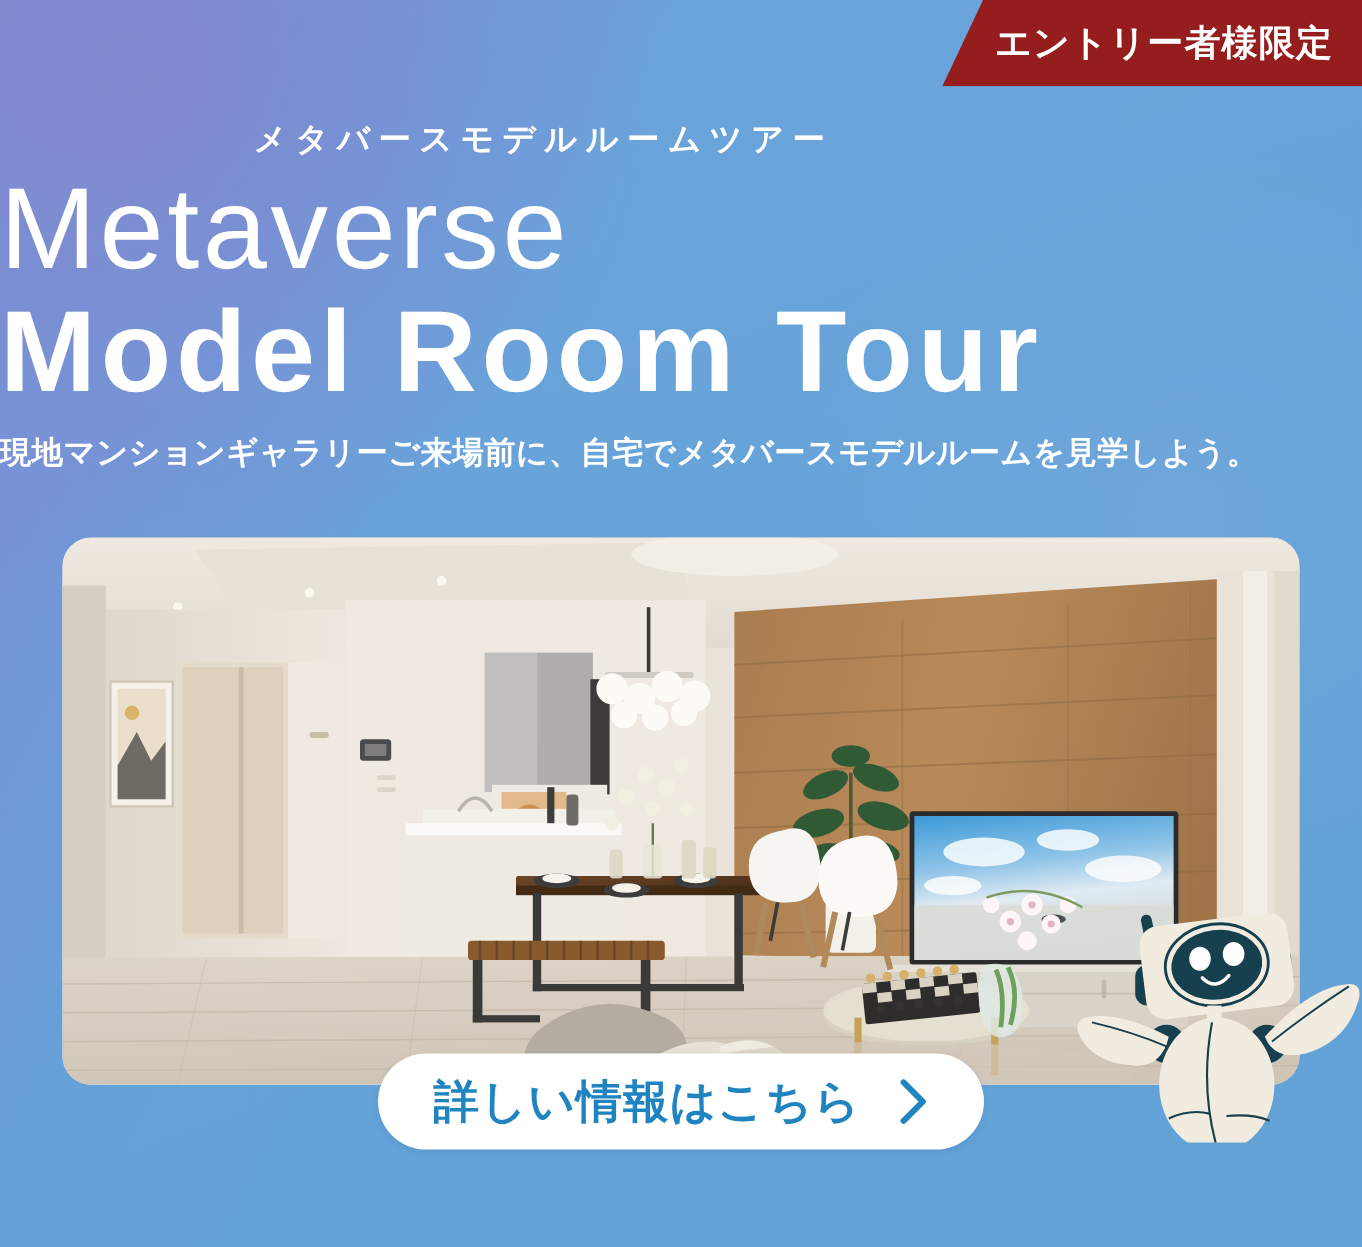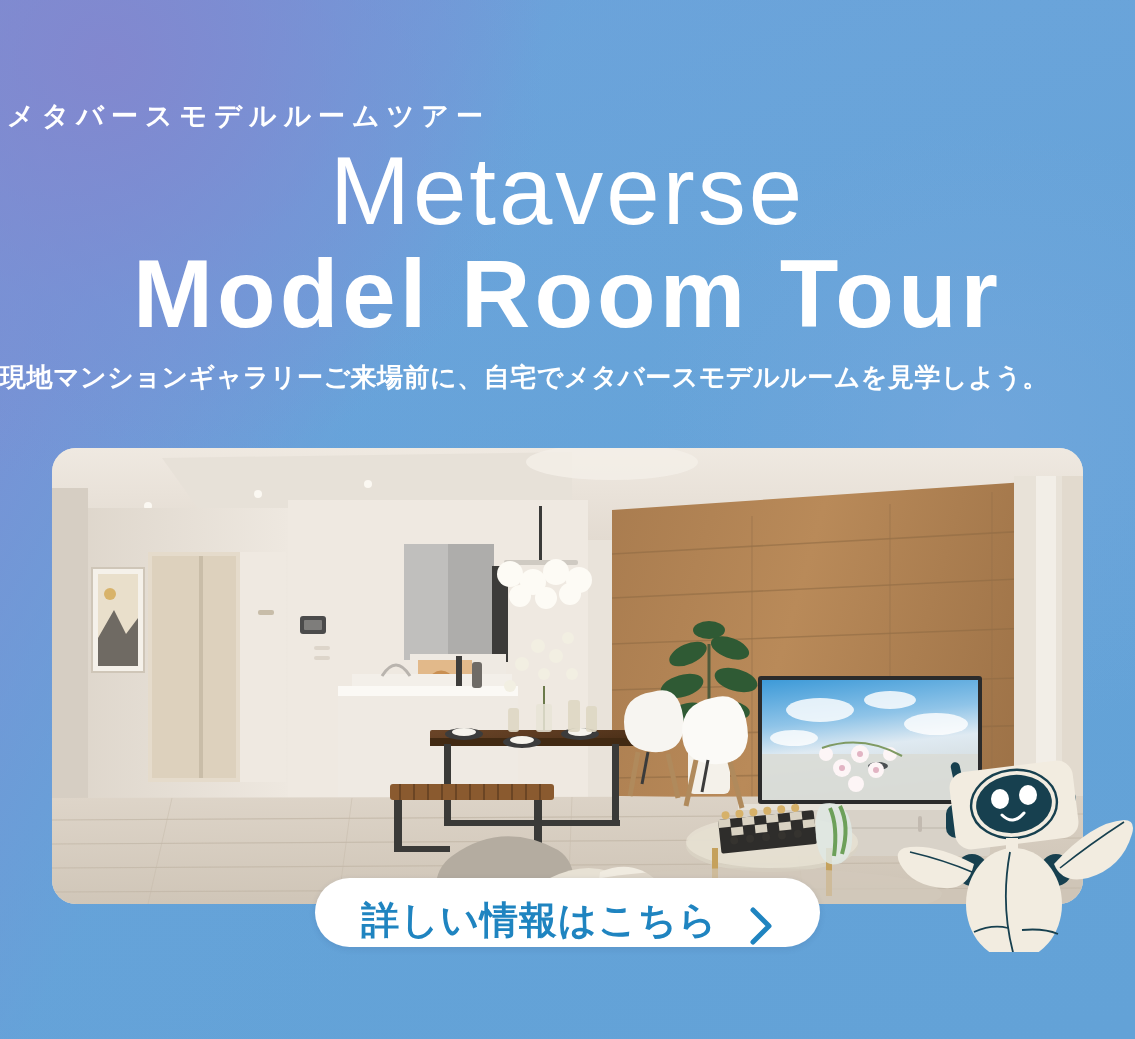--- a/index.html
+++ b/index.html
@@ -43,27 +43,27 @@
     background:#951d1d;
     color:#ffffff;
     font-size:30px;font-weight:700;letter-spacing:1px;
     clip-path:polygon(34px 0, 100% 0, 100% 100%, 0 100%);
     box-sizing:border-box;
   }
 
   
   .eyebrow{
     position:absolute;top:98px;left:0;width:899px;
-    text-align:left;color:#ffffff;
+    text-align:center;color:#ffffff;
     font-size:27px;font-weight:700;letter-spacing:7px;
     text-indent:7px;
   }
   .headline{
     position:absolute;top:140px;left:0;width:1135px;
-    text-align:center;color:#ffffff;
+    color:#ffffff;
     font-size:96px;font-weight:300;line-height:1.07;
     letter-spacing:3px;
   }
   .headline .l1{display:block;}
   .headline .l2{display:block;letter-spacing:4px;font-weight:bold;}
   .subtitle{
     position:absolute;top:360px;left:0;width:1135px;
     text-align:left;color:#ffffff;
     font-size:26px;font-weight:700;letter-spacing:0.5px;
   }
@@ -71,23 +71,23 @@
   
   .photo{
     position:absolute;left:52px;top:448px;width:1031px;height:456px;
     border-radius:24px;overflow:hidden;
     background:#e9e3da;
   }
   .photo svg{display:block;width:100%;height:100%;}
 
   
   .cta{
-    position:absolute;left:315px;top:878px;width:505px;height:69px;
+    position:absolute;left:315px;top:878px;width:505px;height:80px;
     background:#ffffff;border-radius:46px;border:none;
-    display:flex;align-items:flex-end;justify-content:center;gap:30px;
+    display:flex;align-items:center;justify-content:center;gap:30px;
     cursor:pointer;
     box-shadow:0 2px 6px rgba(30,60,110,0.12);
   }
   .cta-label{
     color:#1f84c0;font-size:38px;font-weight:700;letter-spacing:1px;
     font-family:"Liberation Sans","DejaVu Sans",sans-serif;
   }
   .cta-chevron{
     width:26px;height:40px;flex:0 0 auto;
   }
@@ -100,20 +100,23 @@
   .robot svg{display:block;width:100%;height:100%;}
 </style>
 </head>
 <body>
 
 <div class="banner">
 
   <div class="bg-glow"></div>
   <div class="bg-glow2"></div>
 
+  <div class="badge">
+    <span>エントリー者様限定</span>
+  </div>
 
   <div class="eyebrow">メタバースモデルルームツアー</div>
 
   <div class="headline">
     <span class="l1">Metaverse</span>
     <span class="l2">Model Room Tour</span>
   </div>
 
   <div class="subtitle">現地マンションギャラリーご来場前に、自宅でメタバースモデルルームを見学しよう。</div>
 

